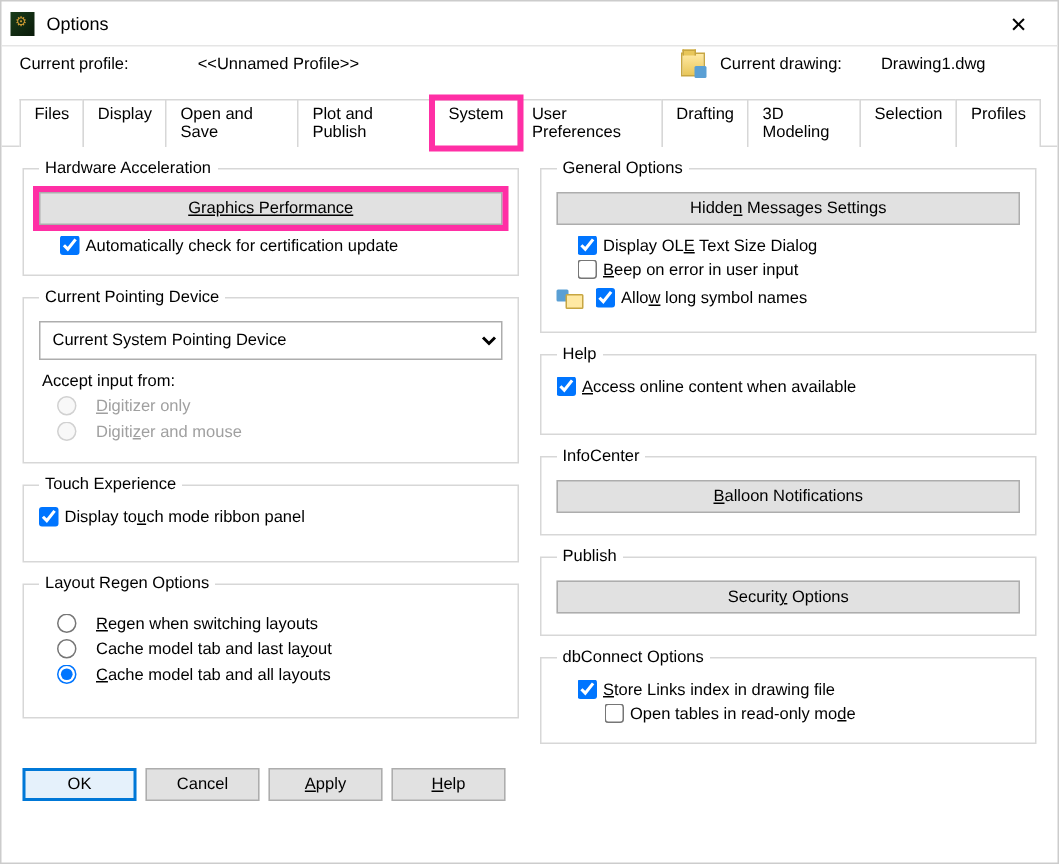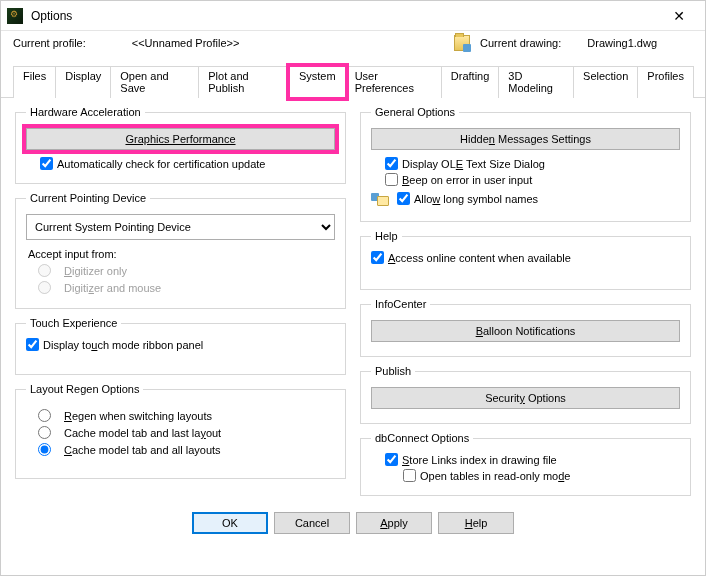--- a/index.html
+++ b/index.html
@@ -95,21 +95,21 @@
   .radio { display:flex; align-items:flex-end; gap:13px; margin: 4px 0 4px 12px; }
   .radio input { margin:0; }
   .radio.dis { color:#a0a0a0; }
   select.combo {
     width: 100%; height: 26px; font-size: 11px; border:1px solid #adadad;
     background:#fff; padding:0 4px; margin:4px 0 6px 0;
   }
   .sublabel { margin: 2px 0 2px 2px; }
   .icon-row { display:flex; align-items:center; gap:0; margin:3px 0; }
   .btnrow {
-    display:flex; justify-content:center; gap:6px;
+    display:flex; justify-content:flex-start; gap:6px;
     padding: 10px 14px 12px 14px;
   }
   .btn {
     width: 76px; height: 22px; font-size:11px;
     background:#e1e1e1; border:1px solid #adadad; cursor:default;
   }
   .btn.primary { border:2px solid #0078d7; background:#e5f1fb; }
   .u { text-decoration: underline; }
 </style>
 </head>

